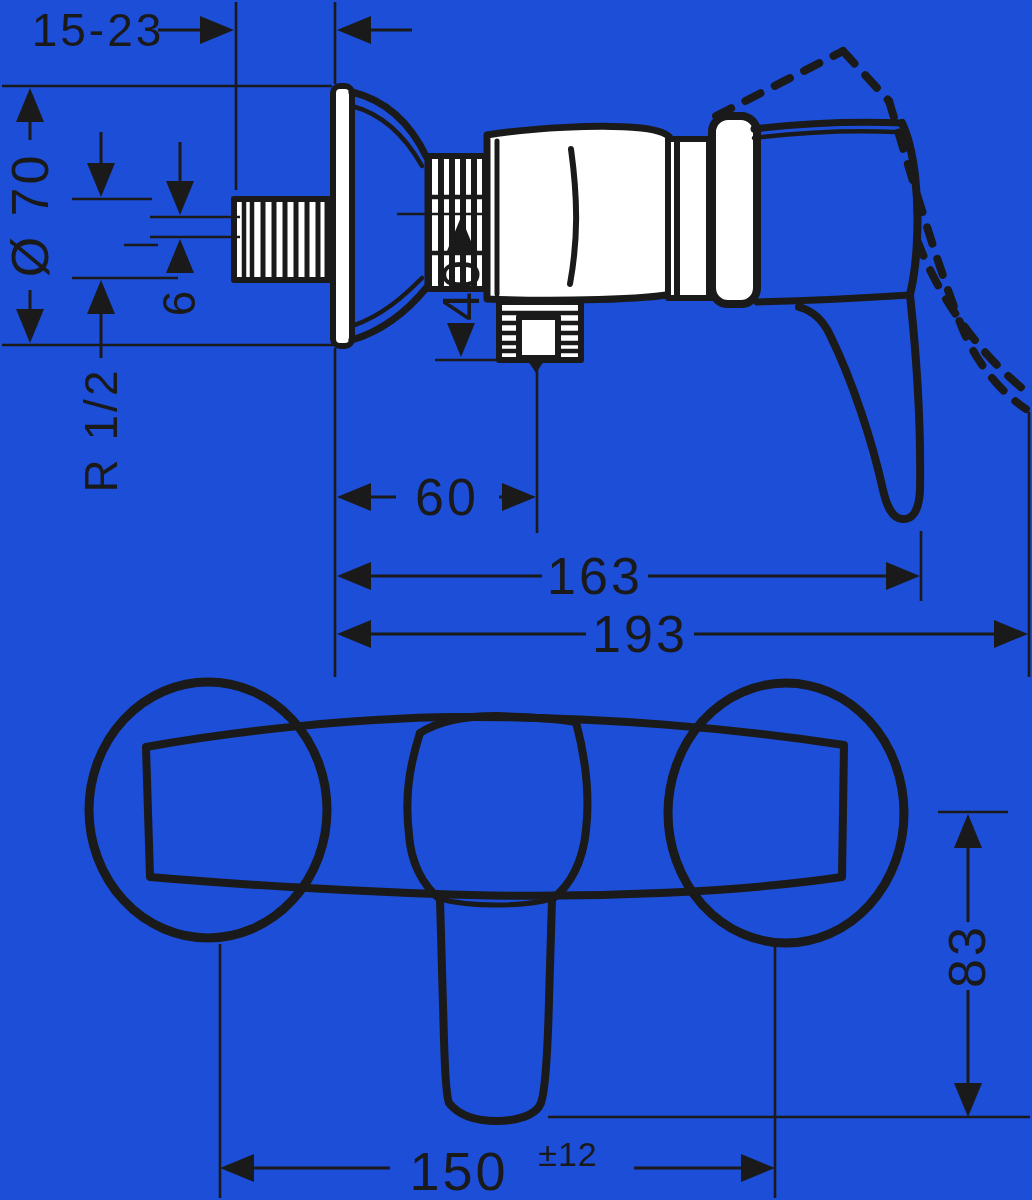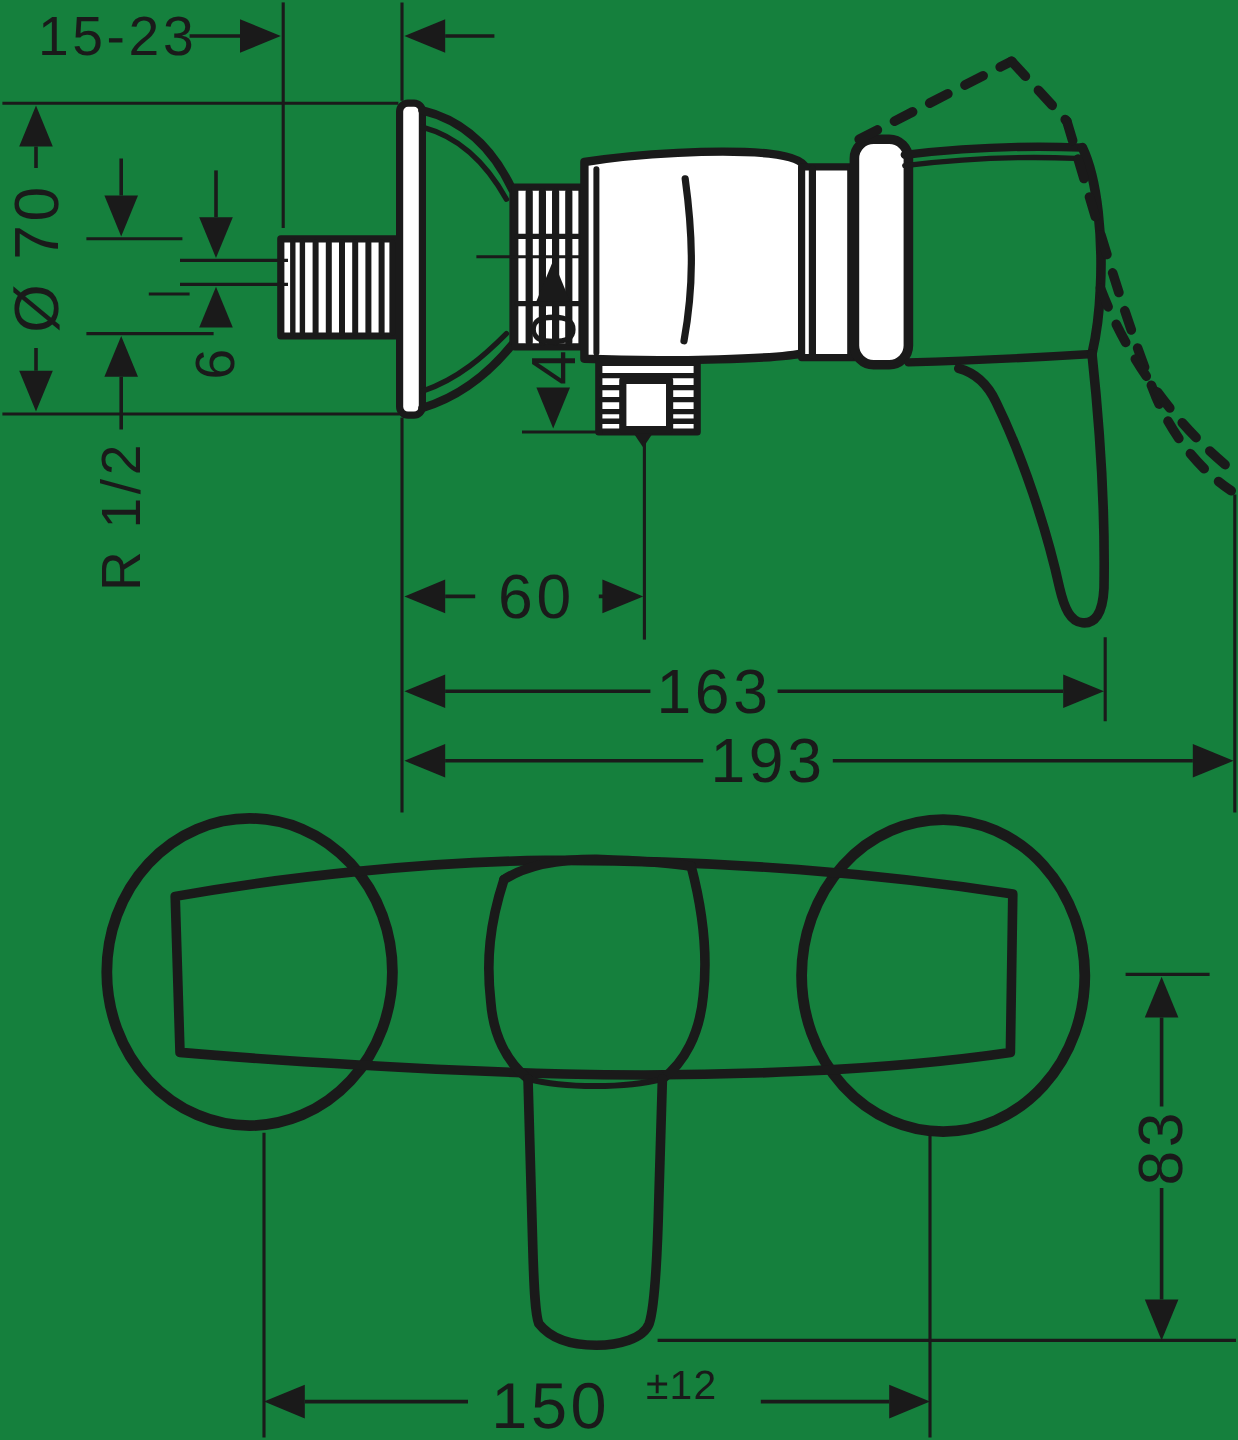--- a/index.html
+++ b/index.html
@@ -1,16 +1,16 @@
 <!DOCTYPE html>
 <html><head>
 <meta charset="utf-8">
 <style>
   html,body { margin:0; padding:0; background:#ffffff; }
-  .page { width:1032px; height:1200px; position:relative; background:#15803d; overflow:hidden; }
+  .page { width:1032px; height:1200px; position:relative; background:#1d4ed8; overflow:hidden; }
   svg { display:block; }
   
   .ln  { stroke:#1a1a1a; fill:none; stroke-linecap:round; stroke-linejoin:round; }
   .w9  { stroke-width:9; }
   .w8  { stroke-width:8; }
   .w7  { stroke-width:7; }
   .w6  { stroke-width:6; }
   .w5  { stroke-width:5; }
   .w4  { stroke-width:4.5; }
   .fw  { fill:#ffffff; }

